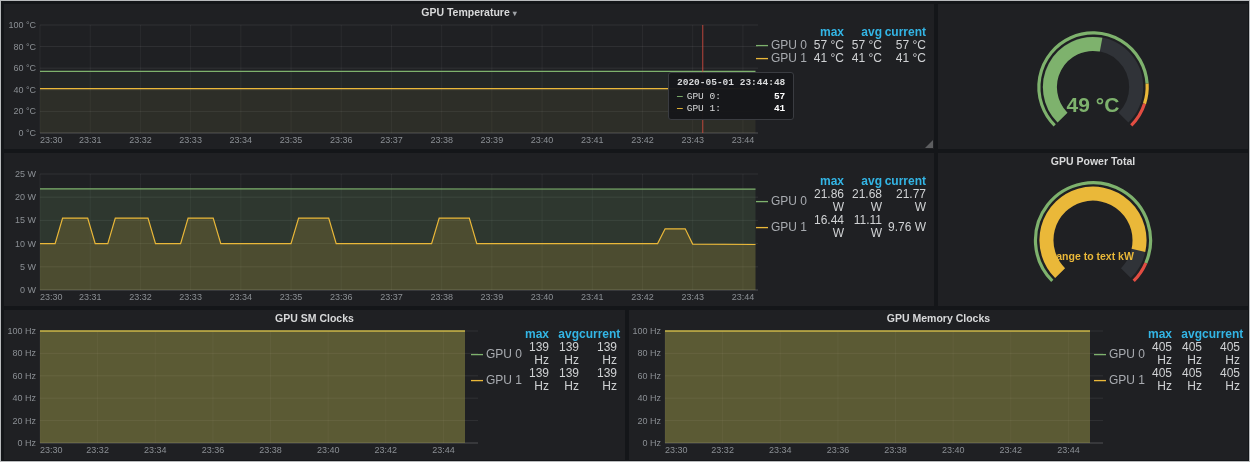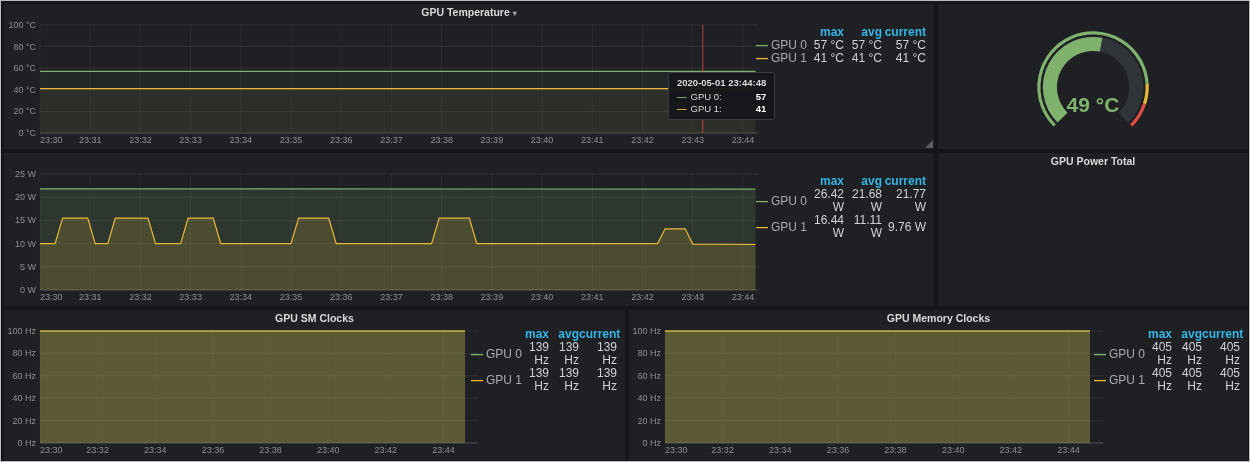--- a/index.html
+++ b/index.html
@@ -30,21 +30,21 @@
   .lg-wide   .lg-row { grid-template-columns:48px 40px 38px 44px; }
   .lg-narrow .lg-row { grid-template-columns:46px 32px 30px 38px; }
   .lg-val { text-align:right; color:#d0d2d4; }
   .lg-head .lg-val { color:#33b5e5; font-weight:700; }
   .lg-name { color:#a8abb0; white-space:nowrap; cursor:pointer; }
   .lg-name i { font-style:normal; font-weight:700; margin-right:3px; }
 
   .gauge { position:absolute; left:0; top:16px; right:0; bottom:0; }
 
   .tooltip { position:absolute; left:664px; top:68px; background:rgba(22,23,26,0.97); border:1px solid #3a3c41;
-             border-radius:3px; padding:4px 8px 5px 8px; font-size:9.5px; color:#d8d9da; z-index:5; min-width:92px; }
+             border-radius:3px; padding:4px 8px 5px 8px; font-size:9.5px; color:#d8d9da; z-index:5; min-width:92px;font-family:Liberation Mono, monospace; }
   .tt-date { font-weight:700; margin-bottom:3px; white-space:nowrap; }
   .tt-row { display:flex; gap:4px; align-items:center; margin-top:1px; }
   .tt-dash { font-weight:700; font-style:normal; }
   .tt-row b { color:#ffffff; margin-left:auto;text-align:center; }
 
   .resize-handle { position:absolute; right:1px; bottom:1px; width:0; height:0;
                    border-left:8px solid transparent; border-bottom:8px solid rgba(255,255,255,0.28); cursor:nwse-resize; }
 </style>
 </head>
 <body>
@@ -204,37 +204,44 @@
         </svg></div>
     <div class="legend lg-wide">
         <div class="lg-row lg-head">
           <span class="lg-name"></span>
           <span class="lg-val">max</span>
           <span class="lg-val">avg</span>
           <span class="lg-val">current</span>
         </div>
         <div class="lg-row">
           <span class="lg-name"><i style="color: rgb(126, 178, 109);">—</i>GPU 0</span>
-          <span class="lg-val">26.42 W</span>
+          <span class="lg-val">21.86 W</span>
           <span class="lg-val">21.68 W</span>
           <span class="lg-val">21.77 W</span>
         </div>
         <div class="lg-row">
           <span class="lg-name"><i style="color: rgb(234, 184, 57);">—</i>GPU 1</span>
           <span class="lg-val">16.44 W</span>
           <span class="lg-val">11.11 W</span>
           <span class="lg-val">9.76 W</span>
         </div>
       </div>
   </div>
 
   <div class="panel" id="p-powertotal">
     <div class="panel-title">
       <span>GPU Power Total</span>
     </div>
+    <div class="gauge"><svg width="310" height="137">
+          <path d="M114.3 111.9A57.54 57.54 0 1 1 207.8 94.1" stroke="#7eb26d" stroke-width="3.2" fill="none"></path>
+          <path d="M207.8 94.1A57.54 57.54 0 0 1 195.7 111.9" stroke="#e24d42" stroke-width="3.2" fill="none"></path>
+          <path d="M122.1 104.1A46.54 46.54 0 1 1 187.9 104.1" stroke="#303338" stroke-width="14" fill="none"></path>
+          <path d="M122.1 104.1A46.54 46.54 0 1 1 200.4 81.4" stroke="#eab839" stroke-width="14" fill="none"></path>
+          <text x="155" y="91.24000000000001" text-anchor="middle" fill="#eab839" font-size="10.5px" font-weight="bold">range to text kW</text>
+        </svg></div>
   </div>
 
   <div class="panel" id="p-sm">
     <div class="panel-title">
       <span>GPU SM Clocks</span>
     </div>
     <div class="chart"><svg width="478" height="130">
           <line x1="34" x2="472" y1="117" y2="117" stroke="rgba(255,255,255,0.08)" stroke-width="1"></line>
           <text x="30" y="120" text-anchor="end" fill="#8b8f94" font-size="9px">0 Hz</text>
           <line x1="34" x2="472" y1="94.6" y2="94.6" stroke="rgba(255,255,255,0.08)" stroke-width="1"></line>

